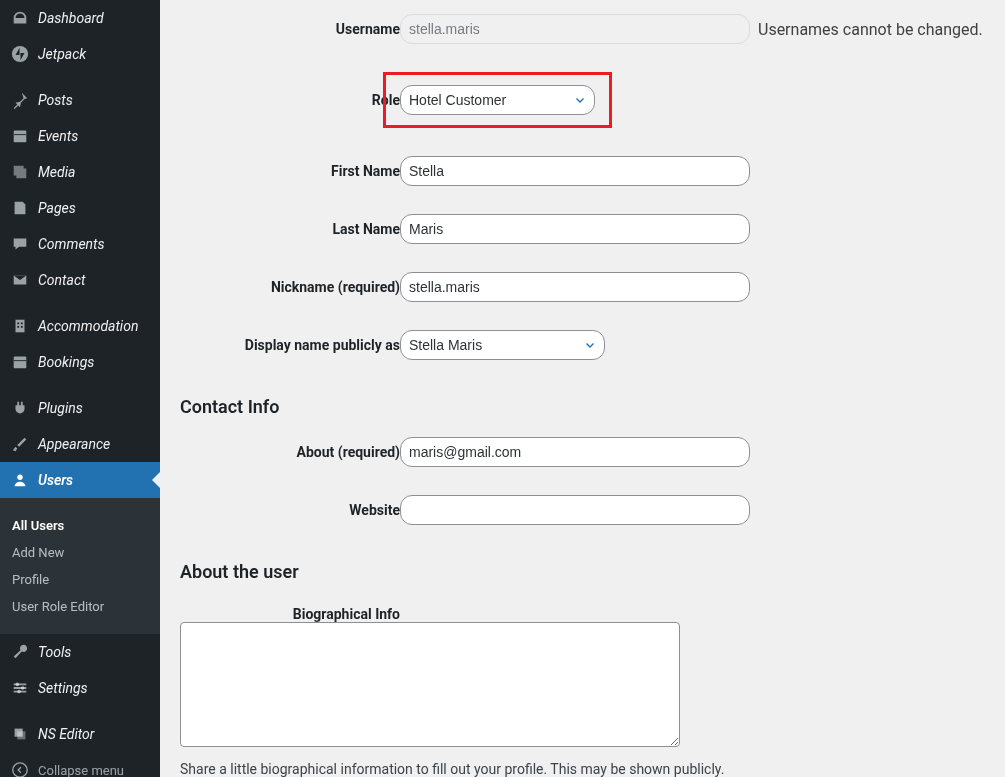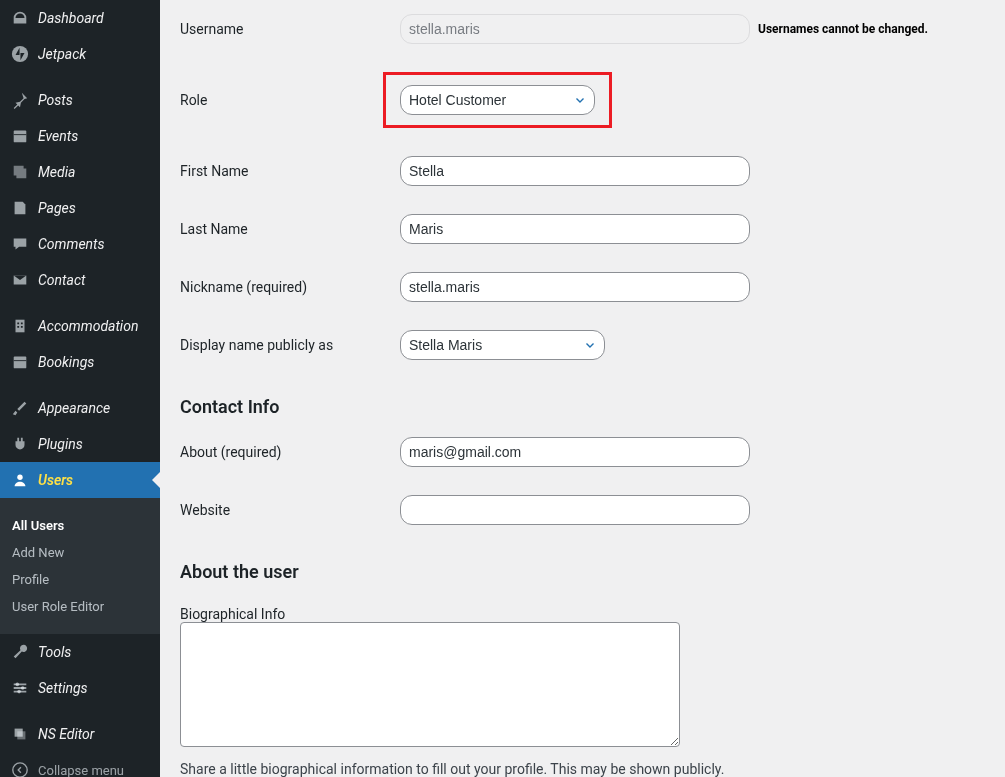--- a/index.html
+++ b/index.html
@@ -38,21 +38,21 @@
     height: 20px;
     margin-right: 8px;
     display: flex;
     align-items: center;
     justify-content: center;
     color: rgba(240,246,252,0.6);
     font-size: 18px;
   }
   .menu-item.active {
     background: #2271b1;
-    color: #fde047;
+    color: #ffffff;
     font-weight: 600;
     position: relative;
   }
   .menu-item.active .icon { color: #fff; }
   .menu-item.active::after {
     content: "";
     position: absolute;
     right: 0;
     top: 50%;
     transform: translateY(-50%);
@@ -100,24 +100,25 @@
     padding: 0 20px 20px 20px;
     overflow-y: auto;
   }
   .form-row {
     display: flex;
     align-items: center;
     padding: 14px 0;
   }
   .form-label {
     width: 220px;
-    font-weight: 400;
+    font-weight: 700;
     font-size: 14px;
     color: #1d2327;
     flex-shrink: 0;
+    text-align: right;
   }
   .form-field {
     display: flex;
     align-items: center;
   }
   input[type=text], select {
     height: 30px;
     border: 1px solid #8c8f94;
     border-radius: 12px;
     padding: 0 8px;
@@ -154,23 +155,22 @@
   .select-wrap svg { position: absolute; right: 8px; top: 50%; transform: translateY(-50%); pointer-events: none; }
   .display-select { width: 205px; }
   .highlight-box {
     border: 3px solid #ec1c24;
     padding: 10px 14px;
     margin-left: -17px;
     display: inline-block;
   }
   .inline-note {
     margin-left: 8px;
-    font-size: 12px;
-    color: #000000;
-    font-weight: bold;
+    font-size: 16px;
+    color: #404040;
   }
   h2.section-title {
     font-size: 18px;
     font-weight: 600;
     color: #1d2327;
     margin: 22px 0 6px 0;
   }
   .description {
     font-size: 14px;
     color: #3c434a;
@@ -267,32 +267,32 @@
           <rect x="3" y="4" width="14" height="13" rx="1"></rect>
           <path fill="#1d2327" d="M3 8h14v1H3z"></path>
         </svg>
     </span>
     <span>Bookings</span>
   </div>
   <div class="menu-sep"></div>
   <div class="menu-item">
     <span class="icon">
       <svg width="18" height="18" viewBox="0 0 20 20" fill="currentColor">
+          <path d="M7 3v4H5v4a5 5 0 0010 0V7h-2V3h-2v4H9V3z"></path>
+        </svg>
+    </span>
+    <span>Plugins</span>
+  </div>
+  <div class="menu-item">
+    <span class="icon">
+      <svg width="18" height="18" viewBox="0 0 20 20" fill="currentColor">
           <path d="M15 3l2 2-8 8-2-2zM5 13l2 2-2 3-3-1z"></path>
         </svg>
     </span>
     <span>Appearance</span>
-  </div>
-  <div class="menu-item">
-    <span class="icon">
-      <svg width="18" height="18" viewBox="0 0 20 20" fill="currentColor">
-          <path d="M7 3v4H5v4a5 5 0 0010 0V7h-2V3h-2v4H9V3z"></path>
-        </svg>
-    </span>
-    <span>Plugins</span>
   </div>
   <div class="menu-item active">
     <span class="icon">
       <svg width="18" height="18" viewBox="0 0 20 20" fill="currentColor">
           <circle cx="10" cy="7" r="3"></circle>
           <path d="M4 17c0-3 3-5 6-5s6 2 6 5"></path>
         </svg>
     </span>
     <span>Users</span>
   </div>

